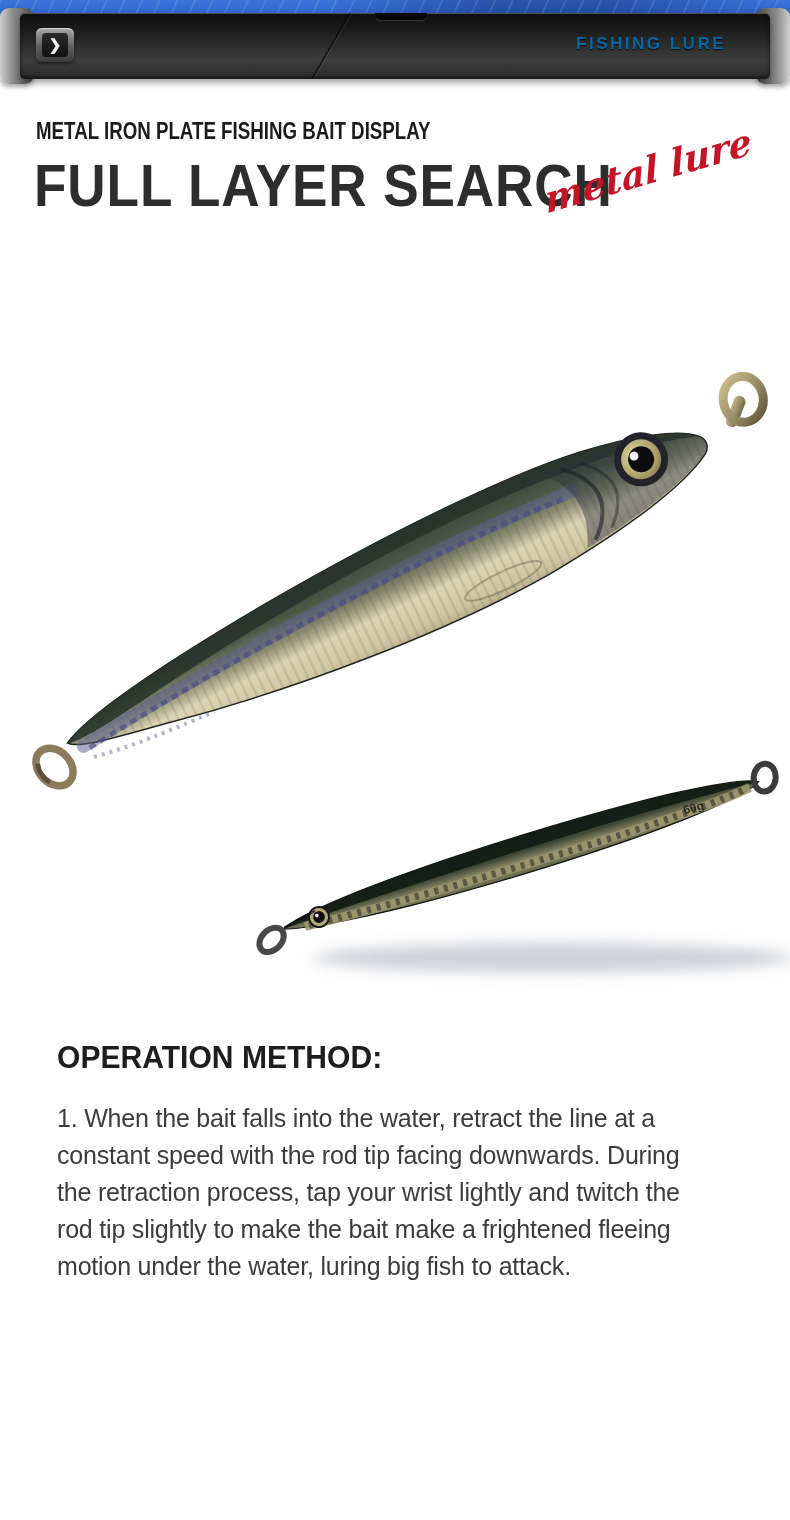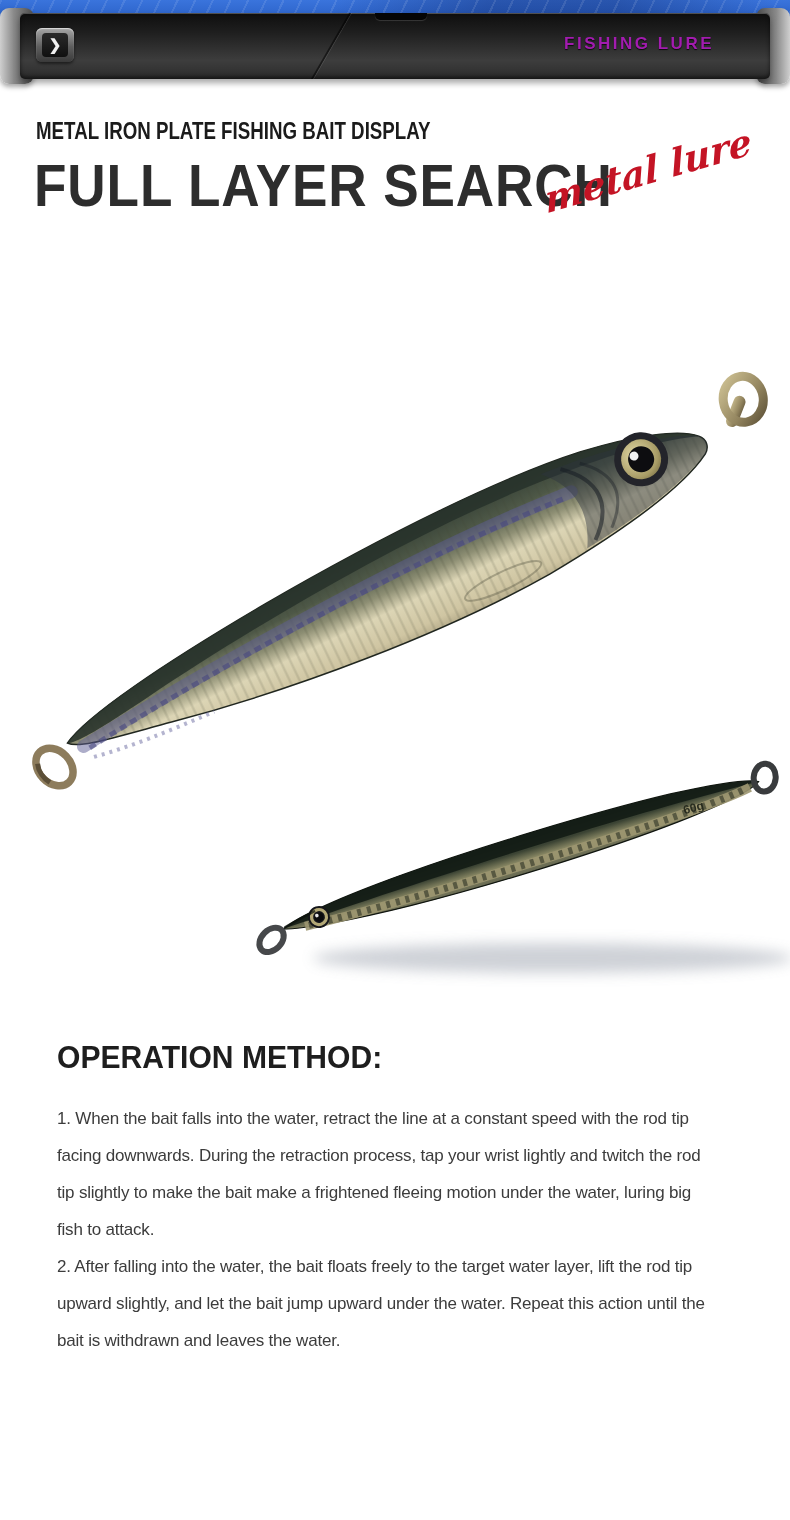--- a/index.html
+++ b/index.html
@@ -33,22 +33,22 @@
     background:#050505;box-shadow:0 1px 1px rgba(255,255,255,.15);}
   .chevron-btn{position:absolute;left:24px;top:15px;width:38px;height:34px;border-radius:6px;
     background:linear-gradient(180deg,#a8a8a8,#5e5e5e 55%,#3a3a3a);
     box-shadow:inset 0 1px 1px rgba(255,255,255,.6), 0 2px 3px rgba(0,0,0,.5);
     display:flex;align-items:center;justify-content:center;cursor:pointer;}
   .chevron-inner{width:26px;height:24px;border-radius:4px;background:linear-gradient(180deg,#2a2a2a,#101010);
     display:flex;align-items:center;justify-content:center;color:#f0f0f0;font-size:15px;font-weight:bold;}
   .metal-jig{position:absolute;left:80px;top:16px;font-size:28px;font-weight:bold;font-style:italic;
     letter-spacing:4px;color:#ef3a2c;-webkit-text-stroke:1.2px #8c1410;
     text-shadow:0 0 10px rgba(255,60,40,.95),0 0 3px rgba(255,130,90,.9);white-space:nowrap;}
-  .fishing-lure{position:absolute;right:64px;top:21px;font-size:17px;font-weight:bold;
-    letter-spacing:2.5px;color:#a21caf;white-space:nowrap;
+  .fishing-lure{position:absolute;right:52px;top:21px;font-size:17px;font-weight:bold;
+    letter-spacing:2.5px;color:#0369a1;white-space:nowrap;
     text-shadow:0 1px 1px rgba(0,0,0,.8);}
 
   
   .subtitle{position:absolute;left:36px;top:117px;font-size:24px;font-weight:bold;color:#1b1b1b;
     transform:scaleX(.78);transform-origin:left center;white-space:nowrap;letter-spacing:0;}
   .title{position:absolute;left:34px;top:152px;font-size:59px;font-weight:800;color:#2d2d2d;
     transform:scaleX(.90);transform-origin:left center;white-space:nowrap;letter-spacing:1px;}
   .script-accent{position:absolute;left:545px;top:178px;font-size:37px;font-style:italic;font-weight:bold;
     color:#c41425;transform:rotate(-16deg) skewX(-10deg);transform-origin:left center;
     font-family:"DejaVu Serif",serif;white-space:nowrap;}
@@ -59,21 +59,21 @@
   .pill-label{color:#fff;font-size:27px;transform:scaleX(.96);white-space:nowrap;letter-spacing:0;}
 
   
   .lure-large{position:absolute;left:0;top:330px;width:790px;height:480px;}
   .lure-small{position:absolute;left:235px;top:748px;width:555px;height:248px;}
 
   
   .op{position:absolute;left:57px;top:1040px;width:656px;}
   .op-heading{margin:0 0 24px 0;font-size:31px;font-weight:bold;color:#1e1e1e;letter-spacing:0;
     transform:scaleX(.97);transform-origin:left center;}
-  .op-step{margin:0;font-size:17px;line-height:37px;color:#3c3c3c;letter-spacing:-0.2px;}
+  .op-step{margin:0;font-size:25px;line-height:37px;color:#3c3c3c;letter-spacing:-0.2px;}
 </style>
 </head>
 <body>
 
 <div class="canvas">
 
   <div class="blue-strip"></div>
   <div class="banner">
     <div class="banner-cap cap-left"></div>
     <div class="banner-cap cap-right"></div>
@@ -218,16 +218,15 @@
 
       <g transform="translate(255,-4) rotate(22)">
         <ellipse rx="11" ry="14" fill="none" stroke="#393b3d" stroke-width="6"></ellipse>
       </g>
     </g>
   </svg>
 
   <div class="op">
     <h2 class="op-heading">OPERATION METHOD:</h2>
     <p class="op-step">1. When the bait falls into the water, retract the line at a constant speed with the rod tip facing downwards. During the retraction process, tap your wrist lightly and twitch the rod tip slightly to make the bait make a frightened fleeing motion under the water, luring big fish to attack.</p>
-    <p class="op-step">2. After falling into the water, the bait floats freely to the target water layer, lift the rod tip upward slightly, and let the bait jump upward under the water. Repeat this action until the bait is withdrawn and leaves the water.</p>
   </div>
 
 </div>
 
 </body></html>

